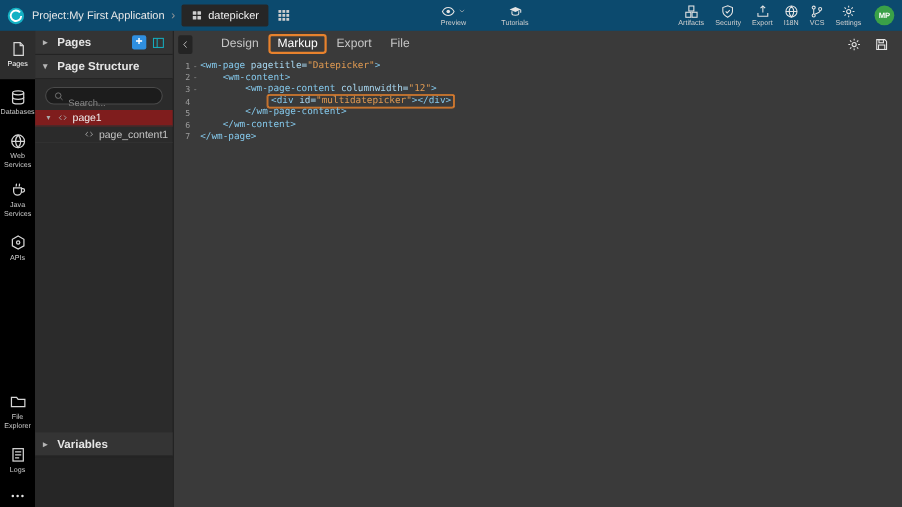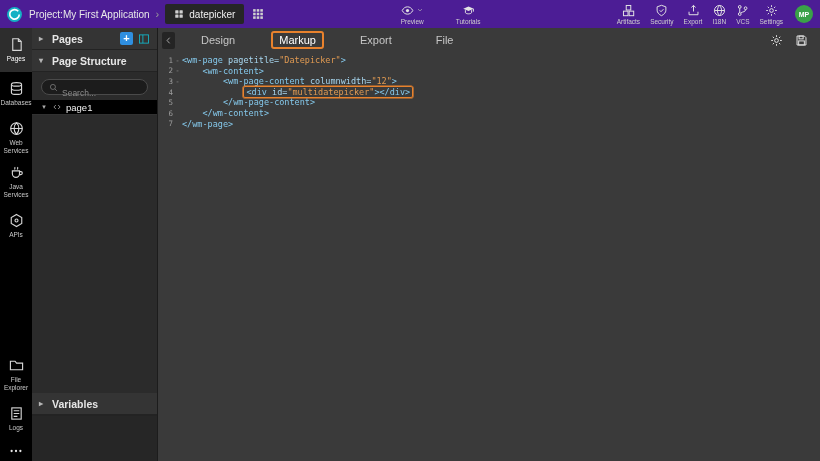--- a/index.html
+++ b/index.html
@@ -5,21 +5,21 @@
   * { margin:0; padding:0; box-sizing:border-box; }
   html,body { width:820px; height:461px; overflow:hidden; background:#3a3a3a;
     font-family:"Liberation Sans", sans-serif; }
   :root { --accent-orange:#e8822d; --accent-blue:#2f8fe0; --avatar-green:#3aa148; --logo-teal:#14b1c4; }
 
   .app { position:relative; width:820px; height:461px; }
   .icn { display:inline-block; width:14px; height:14px; color:#e4e4e4; }
   .icn svg { width:100%; height:100%; display:block; }
 
   
-  .topbar { position:absolute; top:0; left:0; right:0; height:28px; background:#4c1d95;
+  .topbar { position:absolute; top:0; left:0; right:0; height:28px; background:#0c4a6e;
     display:flex; align-items:center; color:#fff; z-index:5; }
   .logo { width:17px; height:17px; margin:0 6px 0 6px; }
   .project { font-size:10px; color:#e9e9e9; white-space:nowrap; cursor:pointer; }
   .crumb-sep { color:#9a9a9a; font-size:11px; margin:0 6px; }
   .page-tab { display:flex; align-items:center; gap:5px; background:#262626; height:20px;
     padding:0 9px; border-radius:2px; cursor:pointer; }
   .page-tab .icn { width:10px; height:10px; color:#cfcfcf; }
   .page-tab-label { font-size:10px; color:#f0f0f0; }
   .dash-btn { width:12px; height:12px; margin-left:8px; color:#cfcfcf; cursor:pointer; }
   .spacer { flex:1; }
@@ -61,21 +61,21 @@
   .search-wrap { margin:7px 9px 5px 9px; height:16px; flex:none; background:#1c1c1c;
     border:1px solid #4a4a4a; border-radius:9px; display:flex; align-items:center; gap:4px;
     padding:0 7px; }
   .search-wrap .icn { width:9px; height:9px; color:#8d8d8d; }
   .search-wrap input { flex:1; min-width:0; background:transparent; border:none; outline:none;
     color:#cfcfcf; font-size:8.5px; font-family:"Liberation Sans",sans-serif;margin-top:12px; }
   .search-wrap input::placeholder { color:#8a8a8a; }
   .tree { flex:none; }
   .tree-row { height:15px; display:flex; align-items:center; gap:4px; font-size:9.5px;
     color:#c6c6c6; border-bottom:1px solid #313131; cursor:pointer; }
-  .tree-row.selected { background:#000000; color:#f0f0f0; }
+  .tree-row.selected { background:#7f1d1d; color:#f0f0f0; }
   .tree-caret { width:8px; font-size:7px; color:#ababab; text-align:center; flex:none; }
   .tree-row .icn { width:10px; height:10px; color:#a8a8a8; flex:none; }
   .side-fill { flex:1; }
   .side-footer { height:46px; flex:none; background:#262626; border-top:1px solid #232323; }
 
   
   .main { position:absolute; top:28px; left:158px; right:0; bottom:0; background:#3a3a3a; }
   .tabbar { height:24px; display:flex; align-items:center; gap:14px; padding:0 12px 0 4px; }
   .collapse-btn { width:13px; height:17px; background:#242424; border-radius:2px; color:#c0c0c0;
     display:flex; align-items:center; justify-content:center; margin-right:4px; cursor:pointer; }
@@ -374,39 +374,50 @@
           <span class="tree-caret">▾</span>
           <span class="icn">
             <svg viewBox="0 0 16 16">
               <g fill="none" stroke="currentColor" stroke-width="1.3">
                 <path d="M6.2 4.8L3 8l3.2 3.2M9.8 4.8L13 8l-3.2 3.2"></path>
               </g>
             </svg>
           </span>
           <span>page1</span>
         </div>
+        <div class="tree-row" style="padding-left: 32px;">
+          <span class="tree-caret"></span>
+          <span class="icn">
+            <svg viewBox="0 0 16 16">
+              <g fill="none" stroke="currentColor" stroke-width="1.3">
+                <path d="M6.2 4.8L3 8l3.2 3.2M9.8 4.8L13 8l-3.2 3.2"></path>
+              </g>
+            </svg>
+          </span>
+          <span>page_content1</span>
+        </div>
       </div>
     <div class="side-fill"></div>
     <div class="side-header">
       <span class="caret">▸</span>
       <span>Variables</span>
     </div>
     <div class="side-footer"></div>
   </aside>
 
   <main class="main">
     <div class="tabbar">
       <span class="collapse-btn">
         <span class="icn">
             <svg viewBox="0 0 16 16">
               <path d="M10 3l-4.5 5L10 13" fill="none" stroke="currentColor" stroke-width="1.2"></path>
             </svg>
           </span>
       </span>
-      <span id="tabs" style="display:flex;gap:28px;align-items:center;">
+      <span id="tabs" style="display:flex;gap:1px;align-items:center;">
           <span class="tab">Design</span>
           <span class="tab active hl">Markup</span>
           <span class="tab">Export</span>
           <span class="tab">File</span>
         </span>
       <span class="tabbar-actions">
         <span class="icn">
             <svg viewBox="0 0 16 16">
               <g fill="none" stroke="currentColor" stroke-width="1.2">
                 <circle cx="8" cy="8" r="2.3"></circle>

